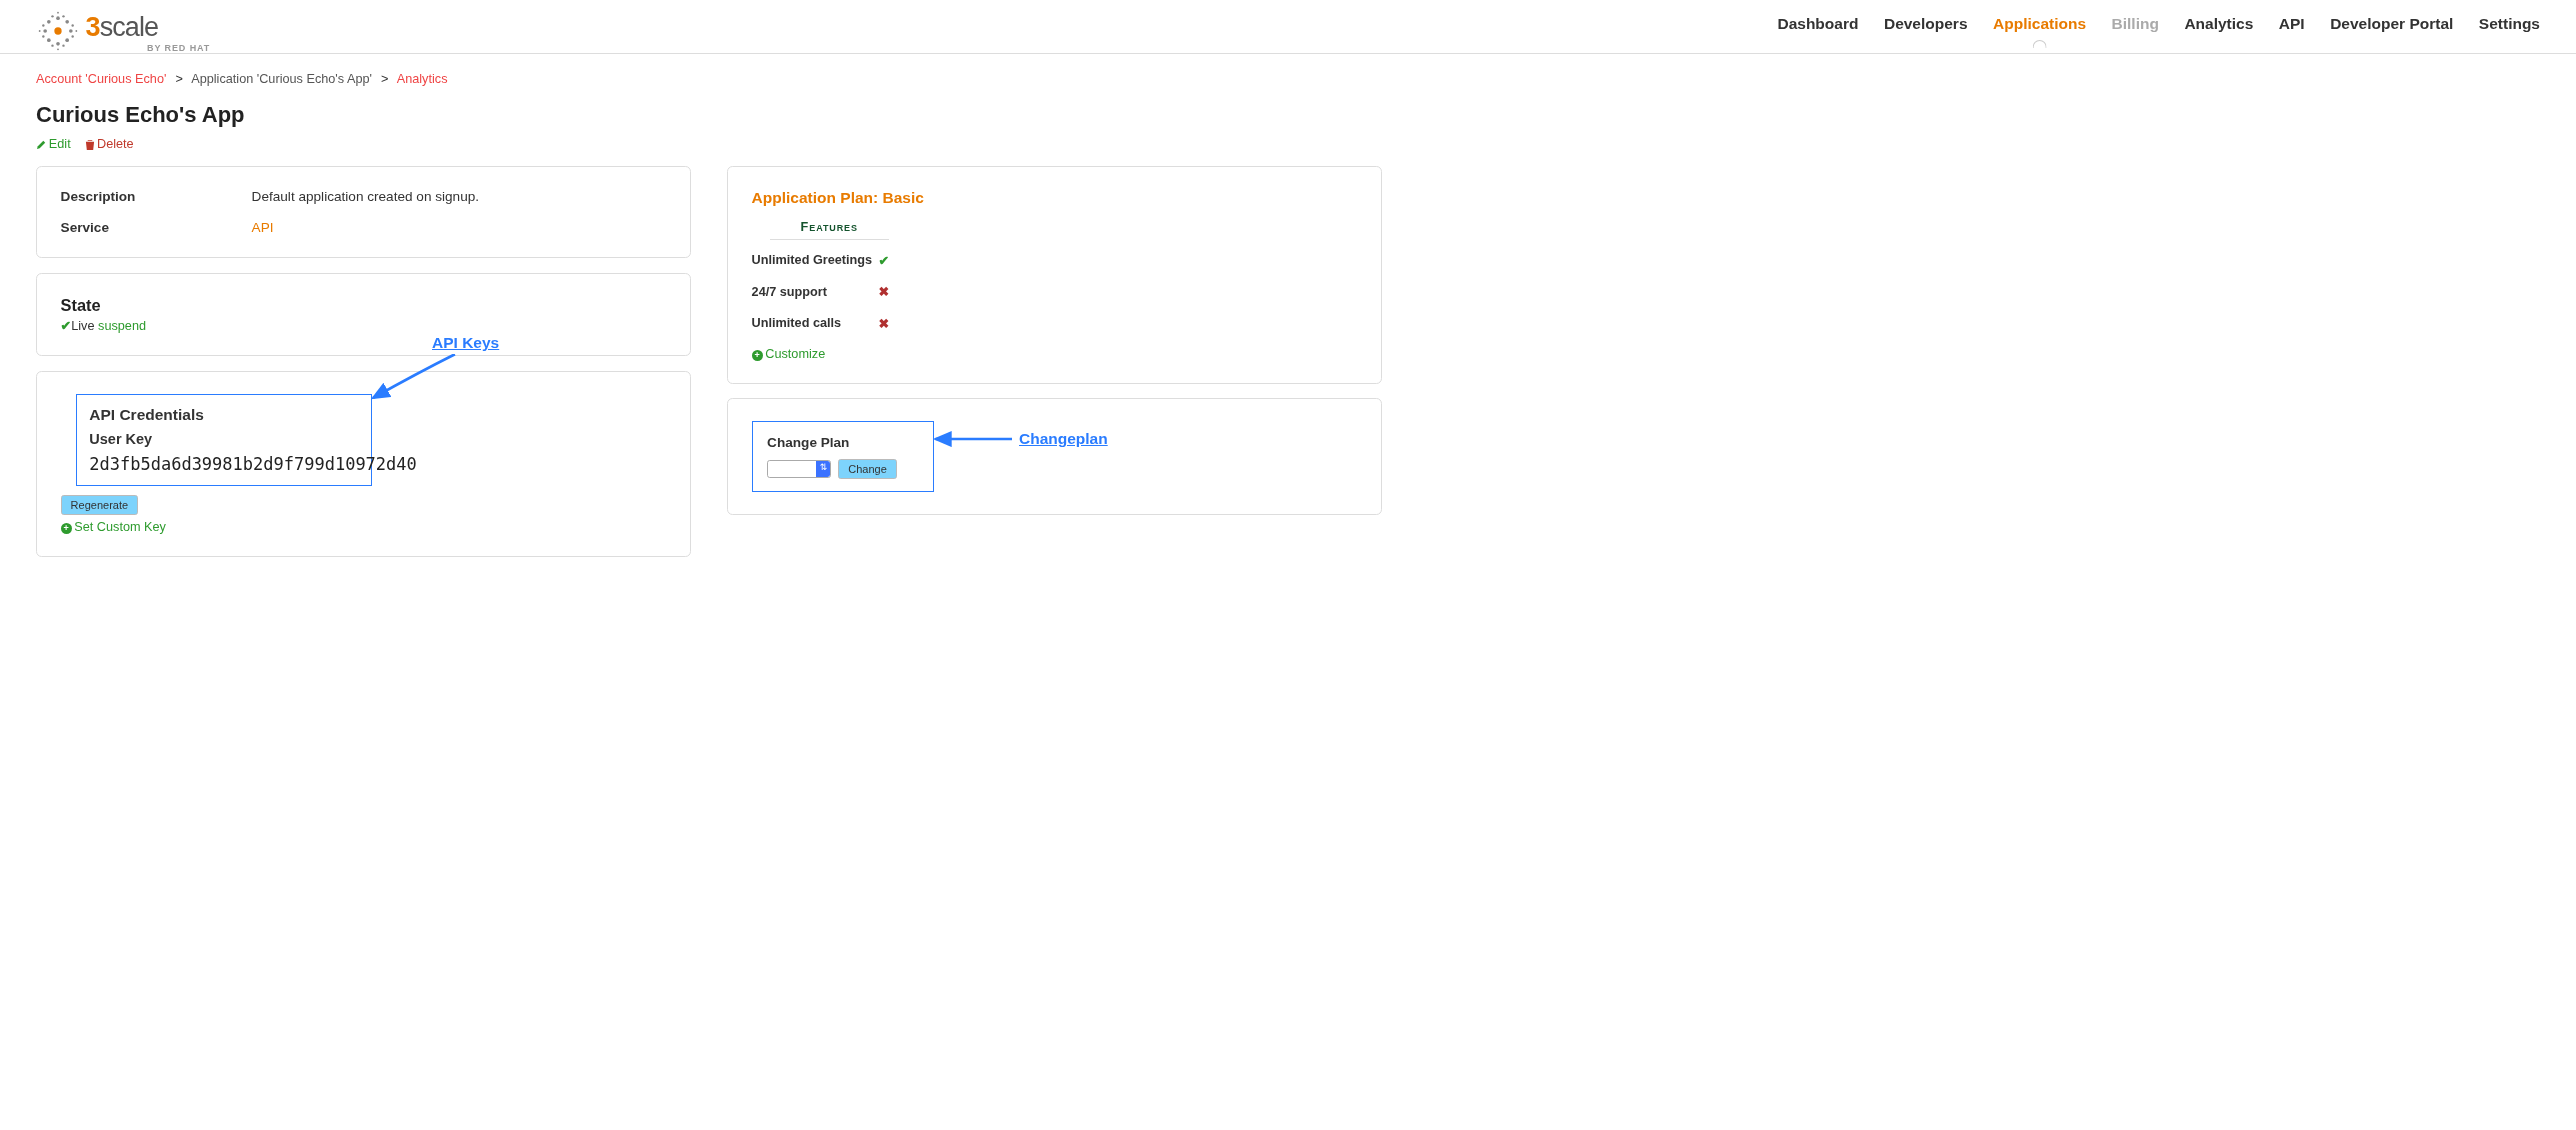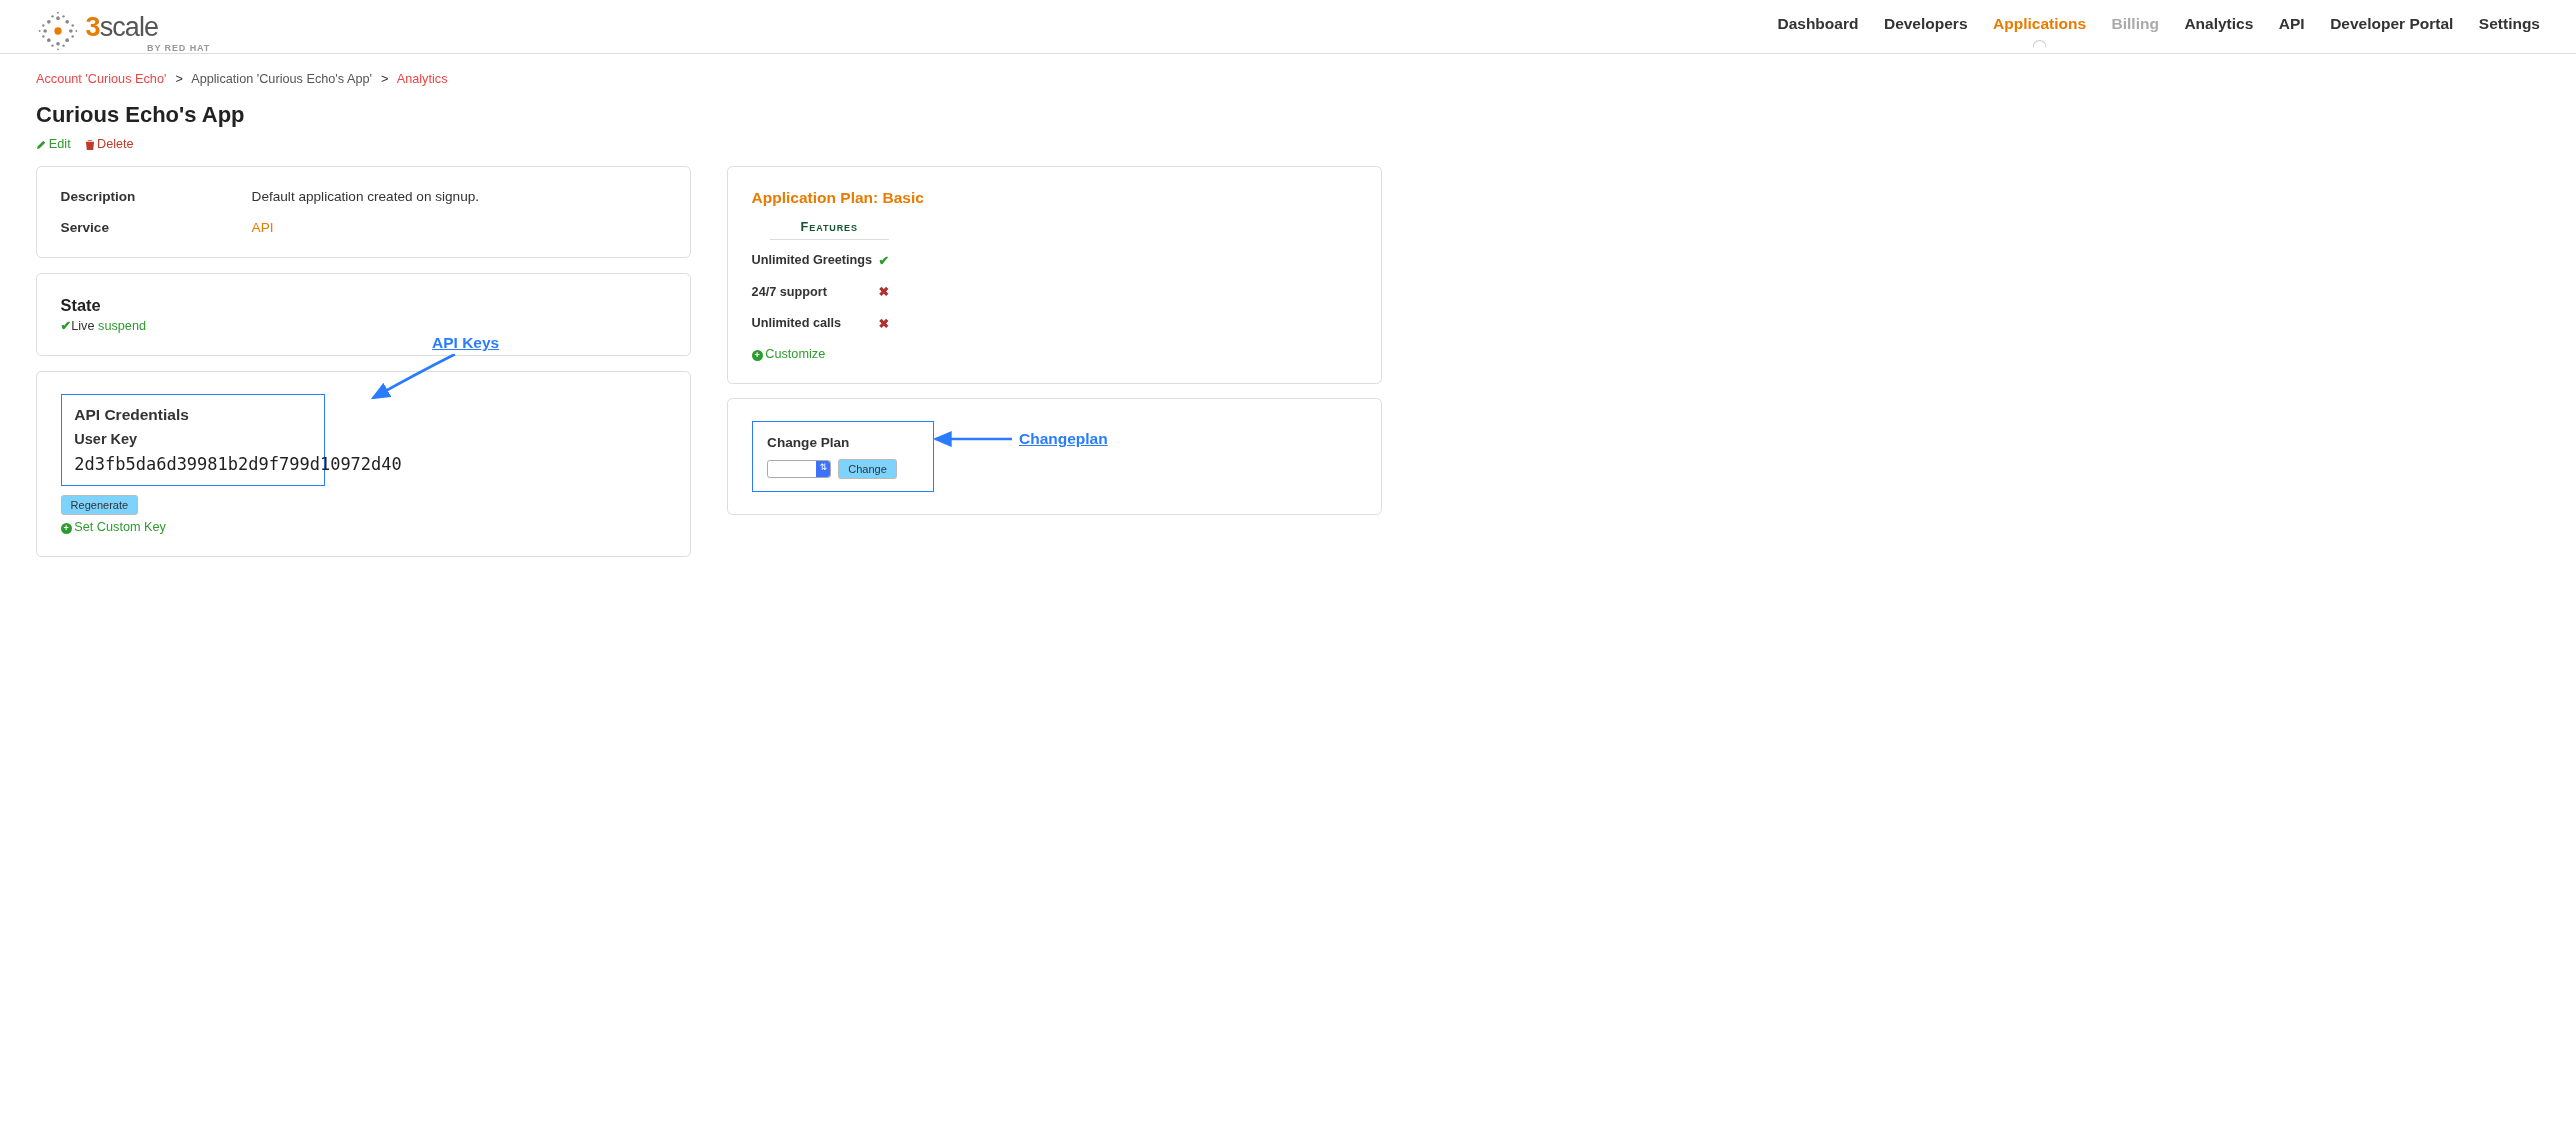--- a/index.html
+++ b/index.html
@@ -208,21 +208,21 @@
 
       <div class="panel">
         <h3>State</h3>
         <div class="state-line">
           <span class="check">✔</span><span>Live</span>
           <span class="suspend">suspend</span>
         </div>
       </div>
 
       <div class="panel" style="position:relative;">
-        <div class="highlight-box" style="width:264px;">
+        <div class="highlight-box" style="width:296px;margin-left:15px;">
           <div class="cred-h">API Credentials</div>
           <div class="cred-sub">User Key</div>
           <div class="cred-key">2d3fb5da6d39981b2d9f799d10972d40</div>
         </div>
         <button class="btn">Regenerate</button>
         <div style="margin-top:5.5px;">
           <a class="link-green"><span class="plus-circle">+</span><span>Set Custom Key</span></a>
         </div>
 
         

